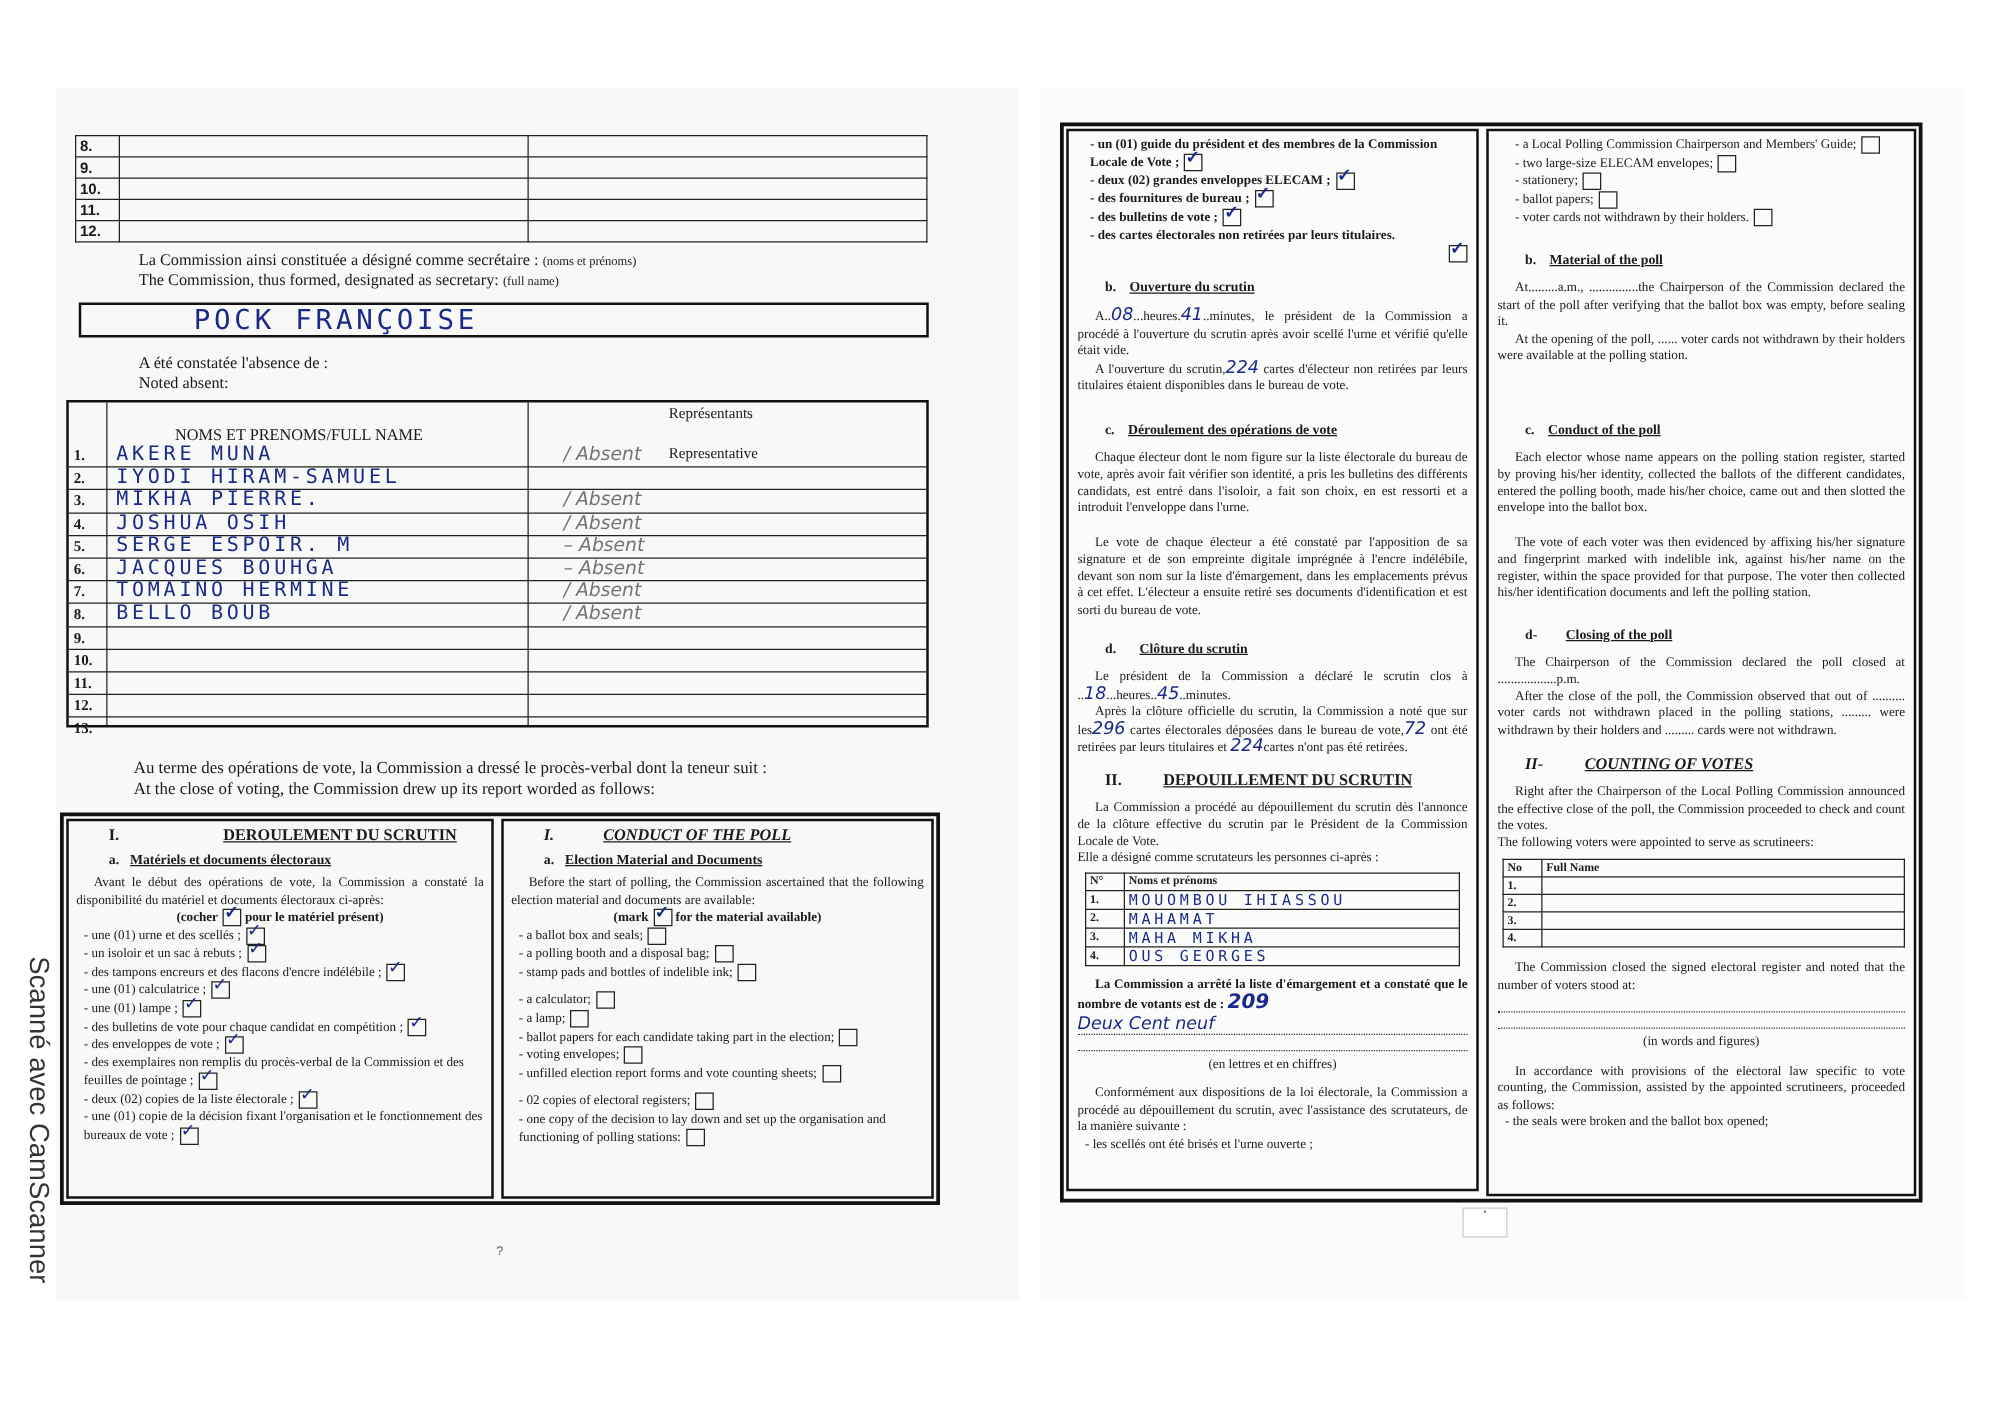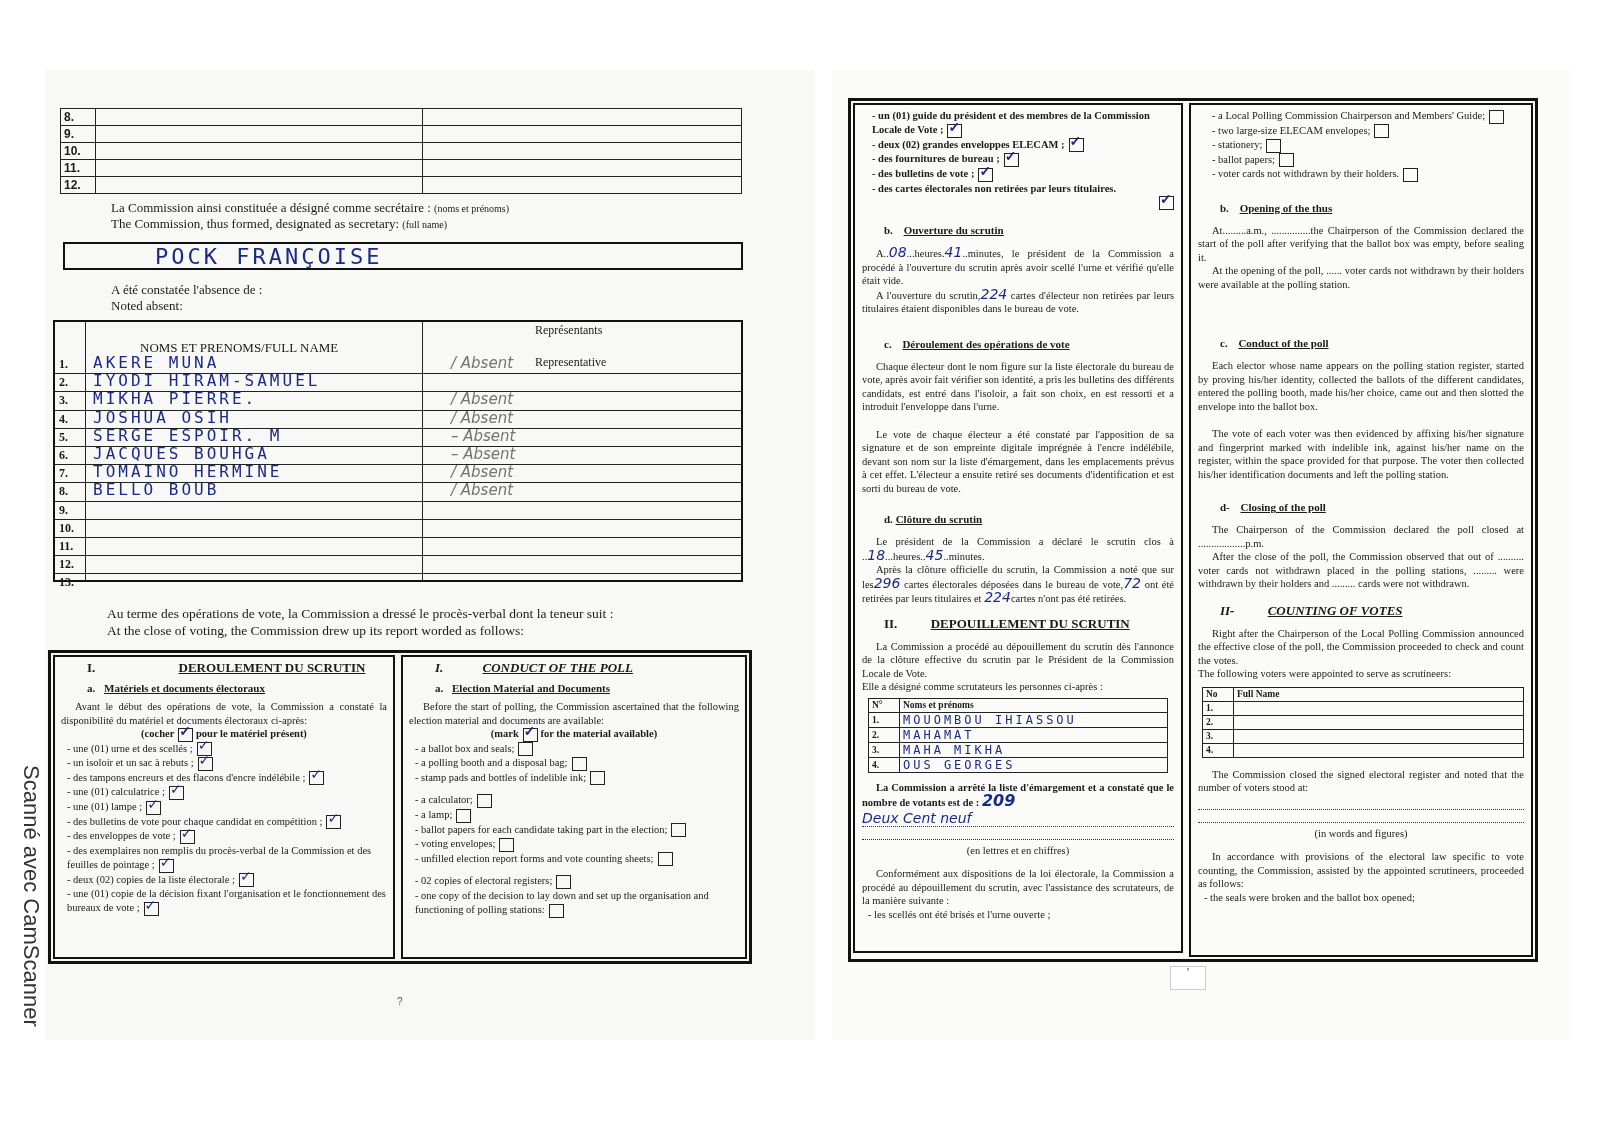--- a/index.html
+++ b/index.html
@@ -248,21 +248,21 @@
 
       <div class="sub-title" style="margin:22px 0 10px 22px; text-decoration:none;">
         <span>c.</span>
         <span style="text-decoration:underline; margin-left:8px;">Déroulement des opérations de vote</span>
       </div>
       <div class="para" style="text-indent:14px;">Chaque électeur dont le nom figure sur la liste électorale du bureau de vote, après avoir fait vérifier son identité, a pris les bulletins des différents candidats, est entré dans l'isoloir, a fait son choix, en est ressorti et a introduit l'enveloppe dans l'urne.</div>
       <div class="para" style="text-indent:14px; margin-top:14px;">Le vote de chaque électeur a été constaté par l'apposition de sa signature et de son empreinte digitale imprégnée à l'encre indélébile, devant son nom sur la liste d'émargement, dans les emplacements prévus à cet effet. L'électeur a ensuite retiré ses documents d'identification et est sorti du bureau de vote.</div>
 
       <div class="sub-title" style="margin:18px 0 10px 22px; text-decoration:none;">
         <span>d.</span>
-        <span style="text-decoration:underline; margin-left:0;">Clôture du scrutin</span>
+        <span style="text-decoration:underline; margin-left:16px;">Clôture du scrutin</span>
       </div>
       <div class="para" style="text-indent:14px;">
         <span>Le président de la Commission a déclaré le scrutin clos à</span> ..<span class="fill">18</span>...<span>heures</span>..<span class="fill">45</span>..<span>minutes.</span>
       </div>
       <div class="para" style="text-indent:14px;">
         <span>Après la clôture officielle du scrutin, la Commission a noté que sur les</span><span class="fill">296</span>
         <span>cartes électorales déposées dans le bureau de vote,</span><span class="fill">72</span>
         <span>ont été retirées par leurs titulaires et</span>
         <span class="fill">224</span><span>cartes n'ont pas été retirées.</span>
       </div>
@@ -312,35 +312,35 @@
       <div class="item it" style="margin-left:14px;">
         <div><span>- a Local Polling Commission Chairperson and Members' Guide;</span><span class="cb"></span></div>
         <div><span>- two large-size ELECAM envelopes;</span><span class="cb"></span></div>
         <div><span>- stationery;</span><span class="cb"></span></div>
         <div><span>- ballot papers;</span><span class="cb"></span></div>
         <div><span>- voter cards not withdrawn by their holders.</span><span class="cb"></span></div>
       </div>
 
       <div class="sub-title it" style="margin:20px 0 10px 22px; text-decoration:none;">
         <span>b.</span>
-        <span style="text-decoration:underline; margin-left:8px;">Opening of the thus</span>
+        <span style="text-decoration:underline; margin-left:8px;">Material of the poll</span>
       </div>
       <div class="para it" style="text-indent:14px;">At.........a.m., ...............the Chairperson of the Commission declared the start of the poll after verifying that the ballot box was empty, before sealing it.</div>
       <div class="para it" style="text-indent:14px;">At the opening of the poll, ...... voter cards not withdrawn by their holders were available at the polling station.</div>
 
       <div class="sub-title it" style="margin:46px 0 10px 22px; text-decoration:none;">
         <span>c.</span>
         <span style="text-decoration:underline; margin-left:8px;">Conduct of the poll</span>
       </div>
       <div class="para it" style="text-indent:14px;">Each elector whose name appears on the polling station register, started by proving his/her identity, collected the ballots of the different candidates, entered the polling booth, made his/her choice, came out and then slotted the envelope into the ballot box.</div>
       <div class="para it" style="text-indent:14px; margin-top:14px;">The vote of each voter was then evidenced by affixing his/her signature and fingerprint marked with indelible ink, against his/her name on the register, within the space provided for that purpose. The voter then collected his/her identification documents and left the polling station.</div>
 
       <div class="sub-title it" style="margin:20px 0 10px 22px; text-decoration:none;">
         <span>d-</span>
-        <span style="text-decoration:underline; margin-left:8px;text-align:right;">Closing of the poll</span>
+        <span style="text-decoration:underline; margin-left:20px;text-align:right;">Closing of the poll</span>
       </div>
       <div class="para it" style="text-indent:14px;">The Chairperson of the Commission declared the poll closed at ..................p.m.</div>
       <div class="para it" style="text-indent:14px;">After the close of the poll, the Commission observed that out of .......... voter cards not withdrawn placed in the polling stations, ......... were withdrawn by their holders and ......... cards were not withdrawn.</div>
 
       <div style="font-size:13px; font-weight:bold; font-style:italic; margin:12px 0 8px 22px;">
         <span>II-</span>
         <span style="text-decoration:underline; margin-left:30px;">COUNTING OF VOTES</span>
       </div>
       <div class="para it" style="text-indent:14px;">Right after the Chairperson of the Local Polling Commission announced the effective close of the poll, the Commission proceeded to check and count the votes.</div>
       <div class="para it">The following voters were appointed to serve as scrutineers:</div>

